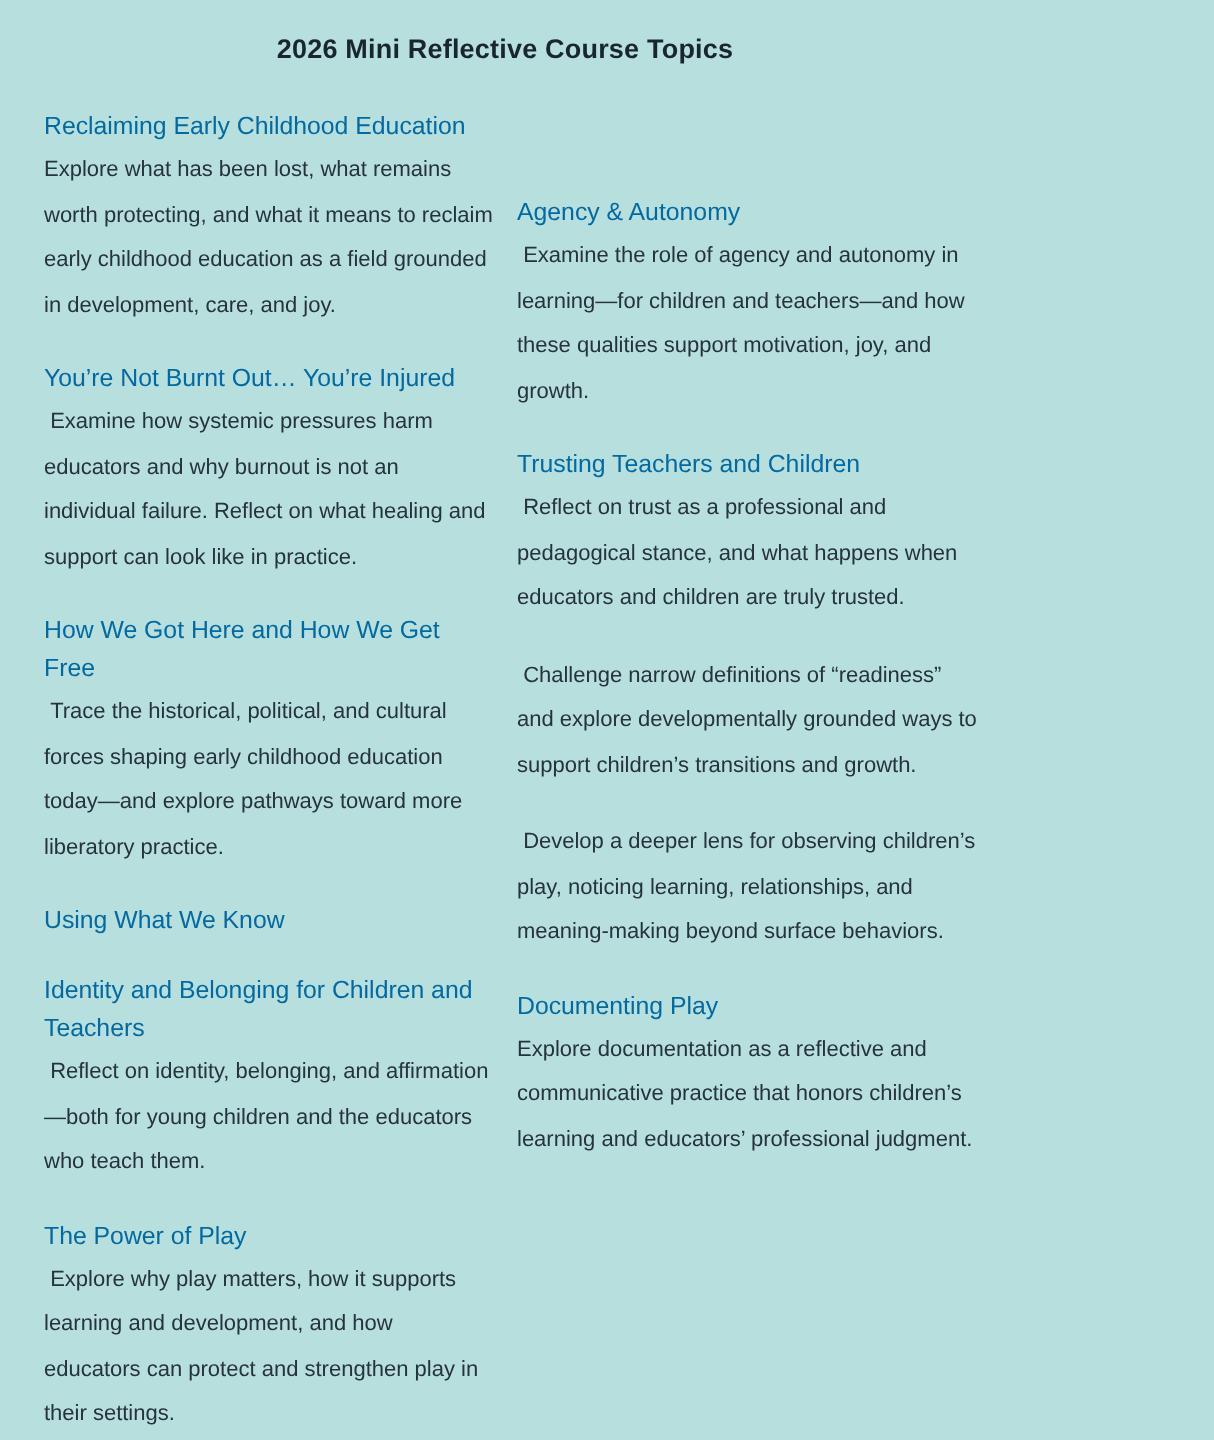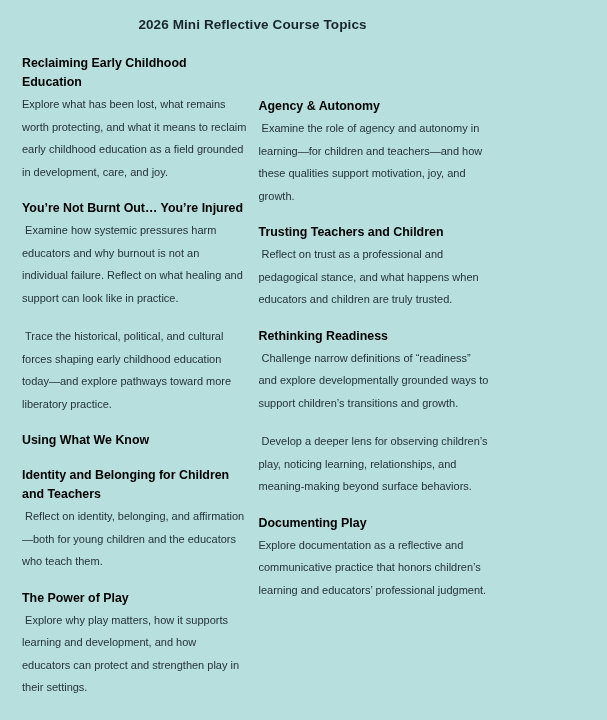--- a/index.html
+++ b/index.html
@@ -47,23 +47,23 @@
   .column.right {
     padding-left: 6px;
     padding-right: 2px;
     margin-top: 43px;
   }
   .topic {
     margin-bottom: 16px;
   }
   .topic-title {
     font-size: 12.4px;
-    font-weight: bold;
+    font-weight: normal;
     line-height: 19px;
-    color: #000000;
+    color: #0369a1;
     margin: 0 0 1px 0;
   }
   .topic-desc {
     font-size: 11px;
     font-weight: normal;
     line-height: 22.5px;
     color: #26323c;
     margin: 0;
     white-space: pre-wrap;
   }
@@ -80,20 +80,21 @@
     <div class="column left">
       <div class="topic">
         <div class="topic-title">Reclaiming Early Childhood Education</div>
         <div class="topic-desc">Explore what has been lost, what remains worth protecting, and what it means to reclaim early childhood education as a field grounded in development, care, and joy.</div>
       </div>
       <div class="topic">
         <div class="topic-title">You’re Not Burnt Out… You’re Injured</div>
         <div class="topic-desc"> Examine how systemic pressures harm educators and why burnout is not an individual failure. Reflect on what healing and support can look like in practice.</div>
       </div>
       <div class="topic">
+        <div class="topic-title">How We Got Here and How We Get Free</div>
         <div class="topic-desc"> Trace the historical, political, and cultural forces shaping early childhood education today—and explore pathways toward more liberatory practice.</div>
       </div>
       <div class="topic">
         <div class="topic-title">Using What We Know</div>
       </div>
       <div class="topic">
         <div class="topic-title">Identity and Belonging for Children and Teachers</div>
         <div class="topic-desc"> Reflect on identity, belonging, and affirmation—both for young children and the educators who teach them.</div>
       </div>
       <div class="topic">
@@ -105,21 +106,20 @@
     <div class="column right">
       <div class="topic">
         <div class="topic-title">Agency &amp; Autonomy</div>
         <div class="topic-desc"> Examine the role of agency and autonomy in learning—for children and teachers—and how these qualities support motivation, joy, and growth.</div>
       </div>
       <div class="topic">
         <div class="topic-title">Trusting Teachers and Children</div>
         <div class="topic-desc"> Reflect on trust as a professional and pedagogical stance, and what happens when educators and children are truly trusted.</div>
       </div>
       <div class="topic">
-        <div class="topic-title">Rethinking Readiness</div>
         <div class="topic-desc"> Challenge narrow definitions of “readiness” and explore developmentally grounded ways to support children’s transitions and growth.</div>
       </div>
       <div class="topic">
         <div class="topic-desc"> Develop a deeper lens for observing children’s play, noticing learning, relationships, and meaning-making beyond surface behaviors.</div>
       </div>
       <div class="topic">
         <div class="topic-title">Documenting Play</div>
         <div class="topic-desc">Explore documentation as a reflective and communicative practice that honors children’s learning and educators’ professional judgment.</div>
       </div>
     </div>

